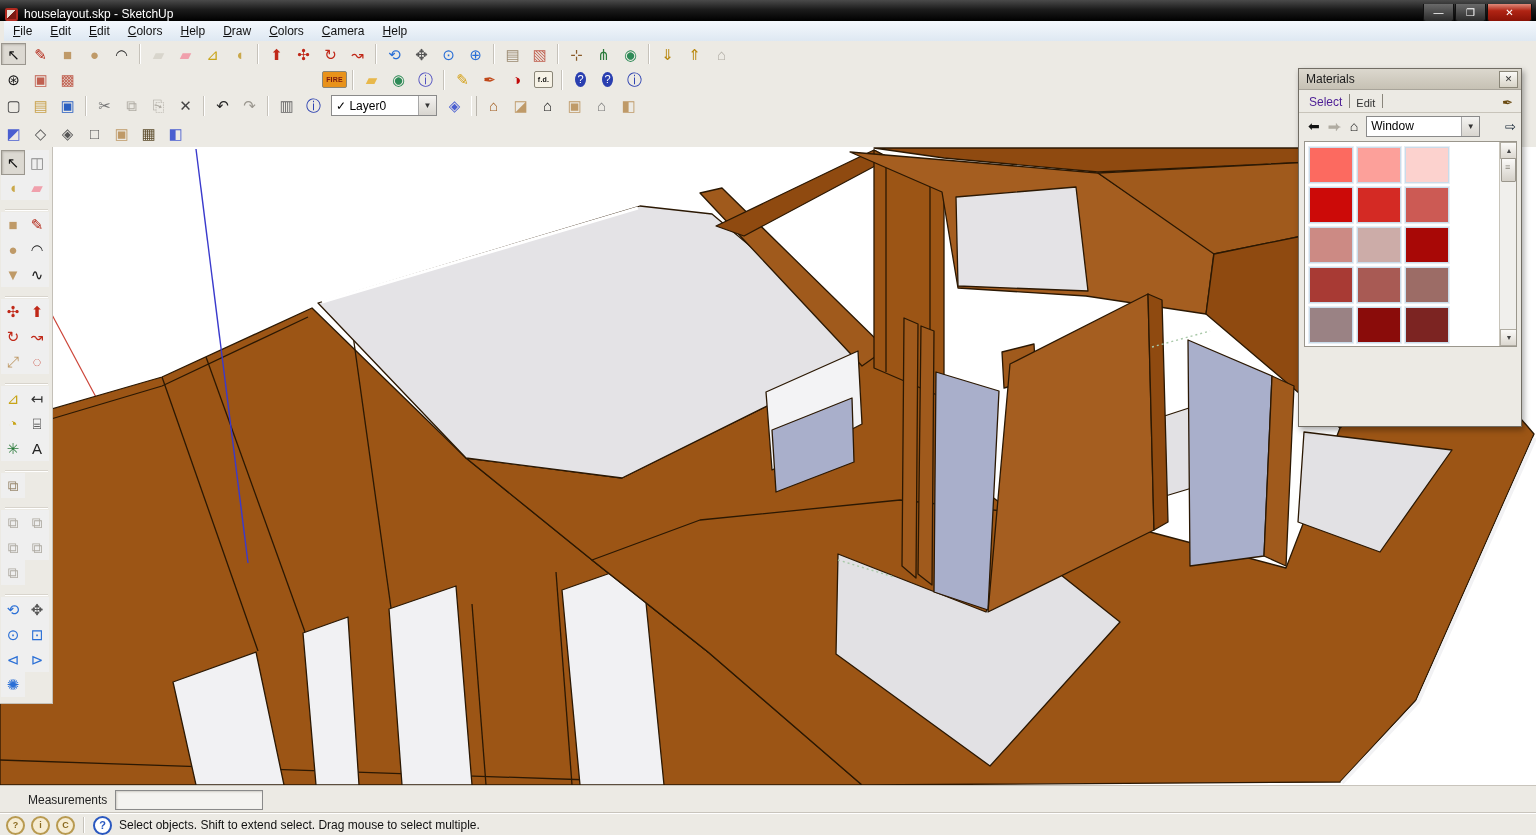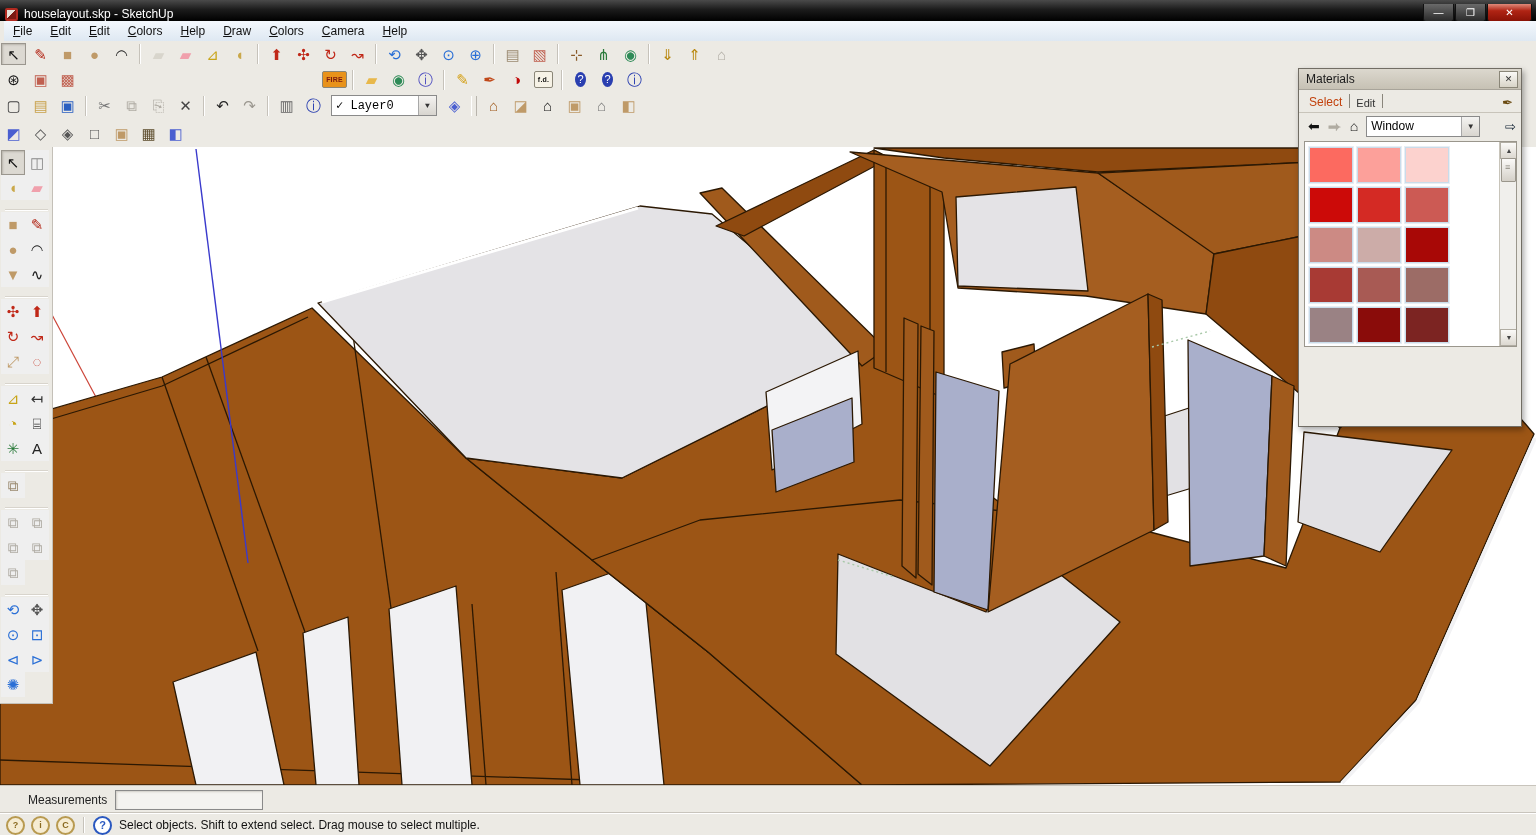--- a/index.html
+++ b/index.html
@@ -36,21 +36,21 @@
   .tbtn.pressed{background:#dcd9d2;border:1px solid #9a968e;box-shadow:inset 1px 1px 2px #b8b4ac;}
   .tbtn .g{pointer-events:none;line-height:1;}
   .badge{font-size:7px;font-weight:bold;padding:4px 3px;border-radius:2px;letter-spacing:.2px;}
   .sep{width:1px;height:20px;background:#c6c2ba;border-right:1px solid #fff;margin:0 4px;}
   .grip{width:4px;height:20px;margin:0 3px;border-left:1px solid #fff;border-right:1px solid #b8b4ac;}
   .combo{height:19px;background:#fff;border:1px solid #8a8a8a;display:flex;align-items:center;
     font-size:12px;position:relative;}
   .combo .val{padding:0 4px;flex:1;white-space:nowrap;}
   .combo .drop{width:17px;height:100%;background:linear-gradient(#f4f3f1,#d8d5cf);
     border-left:1px solid #a8a8a8;display:flex;align-items:center;justify-content:center;font-size:8px;color:#333;}
-  #layer-combo{width:104px;margin:4px 4px;font-family:Liberation Mono, monospace;}
+  #layer-combo{width:104px;margin:4px 4px;}
   
   .palette{position:absolute;left:0;top:147px;width:51px;background:#ECEAE4;
     border-right:1px solid #c4c0b8;border-bottom:1px solid #c4c0b8;padding:3px 0 6px 1px;z-index:5;}
   .pal-row{display:flex;}
   .pal-sep{height:7px;margin:2px 4px;border-bottom:1px solid #d8d4cc;box-shadow:0 1px 0 #fff;}
   .pbtn{width:24px;height:25px;display:flex;align-items:center;justify-content:center;font-size:15px;
     border:1px solid transparent;}
   .pbtn.pressed{background:#dcd9d2;border:1px solid #9a968e;box-shadow:inset 1px 1px 2px #b8b4ac;}
   
   #viewport{position:absolute;left:0;top:147px;width:1536px;height:638px;background:#fff;}
@@ -79,21 +79,21 @@
   .mat-preview{position:absolute;left:6px;top:6px;width:74px;height:74px;border:1px solid #7a766c;}
   .mat-preview::after{content:"";position:absolute;right:0;bottom:0;border-style:solid;
     border-width:0 0 13px 13px;border-color:transparent transparent #fff transparent;}
   .mat-name{position:absolute;left:88px;top:8px;width:116px;height:17px;border:1px solid #8a8a8a;
     background:#fff;font-size:12px;padding:0 3px;font-family:"Liberation Sans",sans-serif;}
   .mat-side{position:absolute;right:4px;top:6px;display:flex;flex-direction:column;align-items:center;}
   .mat-side .mico{width:18px;height:18px;display:flex;align-items:center;justify-content:center;font-size:13px;color:#222;margin-bottom:6px;}
   .mat-default-swatch{width:20px;height:20px;border:1px solid #8a8a8a;
     background:linear-gradient(135deg,#fff 49%,#aab0ce 51%);}
   .mat-tabs{height:22px;display:flex;align-items:flex-end;padding-left:8px;border-bottom:1px solid #c8c4ba;position:relative;}
-  .mat-tab{padding:2px 7px 3px 2px;color:#c2410c;}
+  .mat-tab{padding:2px 7px 3px 2px;color:#4c1d95;}
   .mat-tab.inactive{color:#333;font-size:11px;}
   .tab-div{width:1px;height:14px;background:#8a867c;margin:0 4px 4px 0;}
   .mat-eyedrop{position:absolute;right:8px;bottom:2px;font-size:13px;color:#6a4a10;}
   .mat-nav{height:26px;display:flex;align-items:center;padding:0 5px;}
   .nav-ico{font-size:14px;margin:0 4px;color:#111;}
   .nav-ico.dim{color:#b0aca2;}
   #collection-combo{width:112px;margin-left:4px;}
   .nav-right{margin-left:auto;font-size:13px;color:#123;}
   .swatch-area{position:relative;margin:2px 4px 0 5px;height:204px;background:#fff;
     border:1px solid #9a968c;overflow:hidden;}

